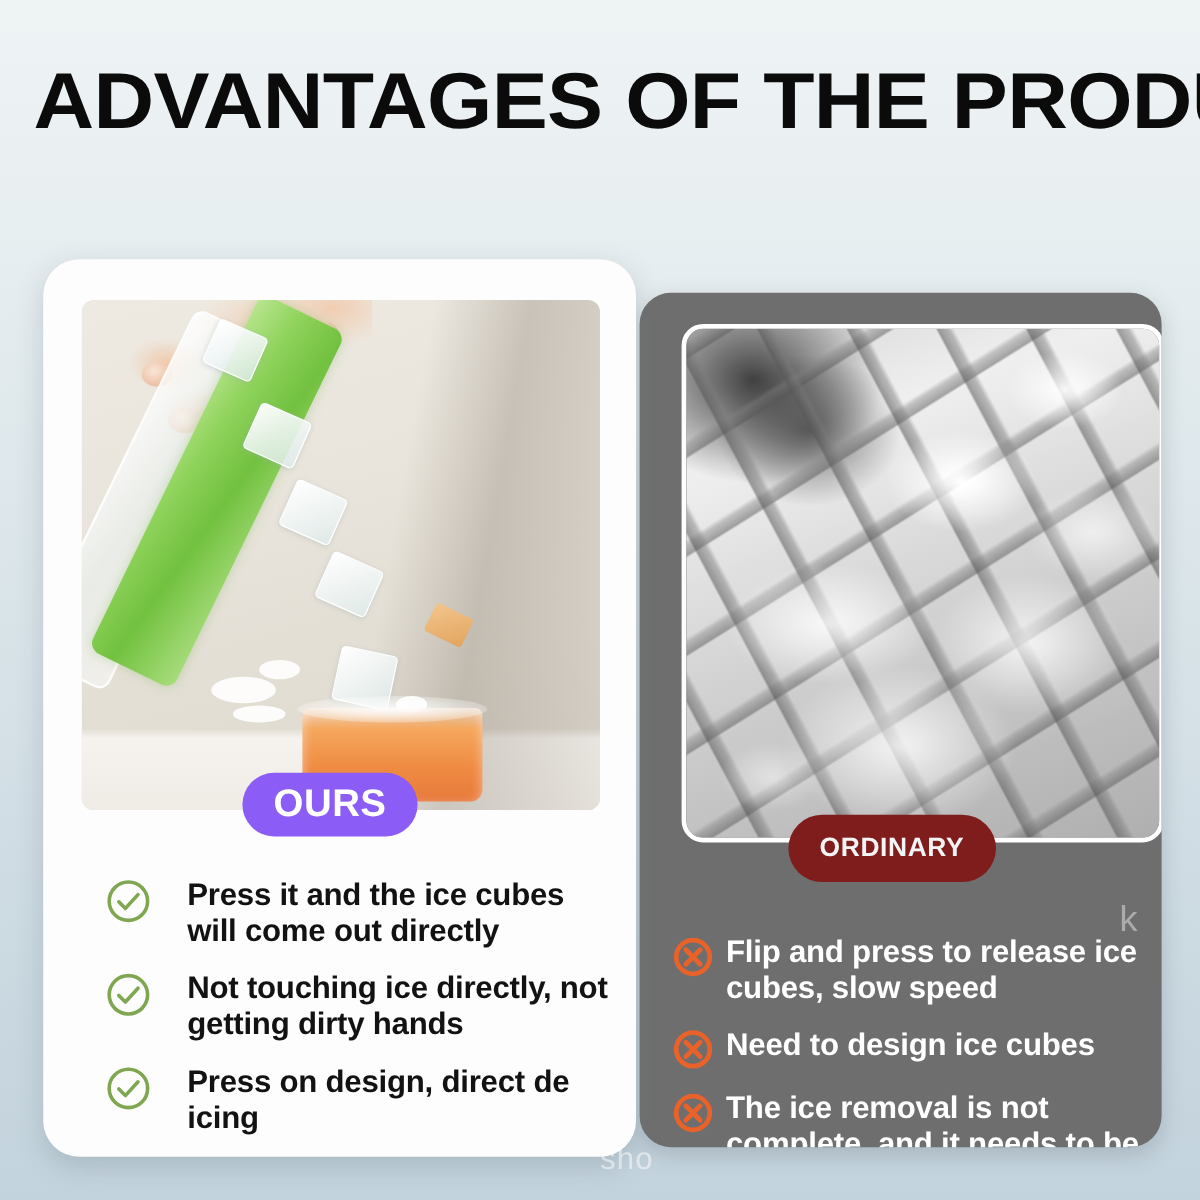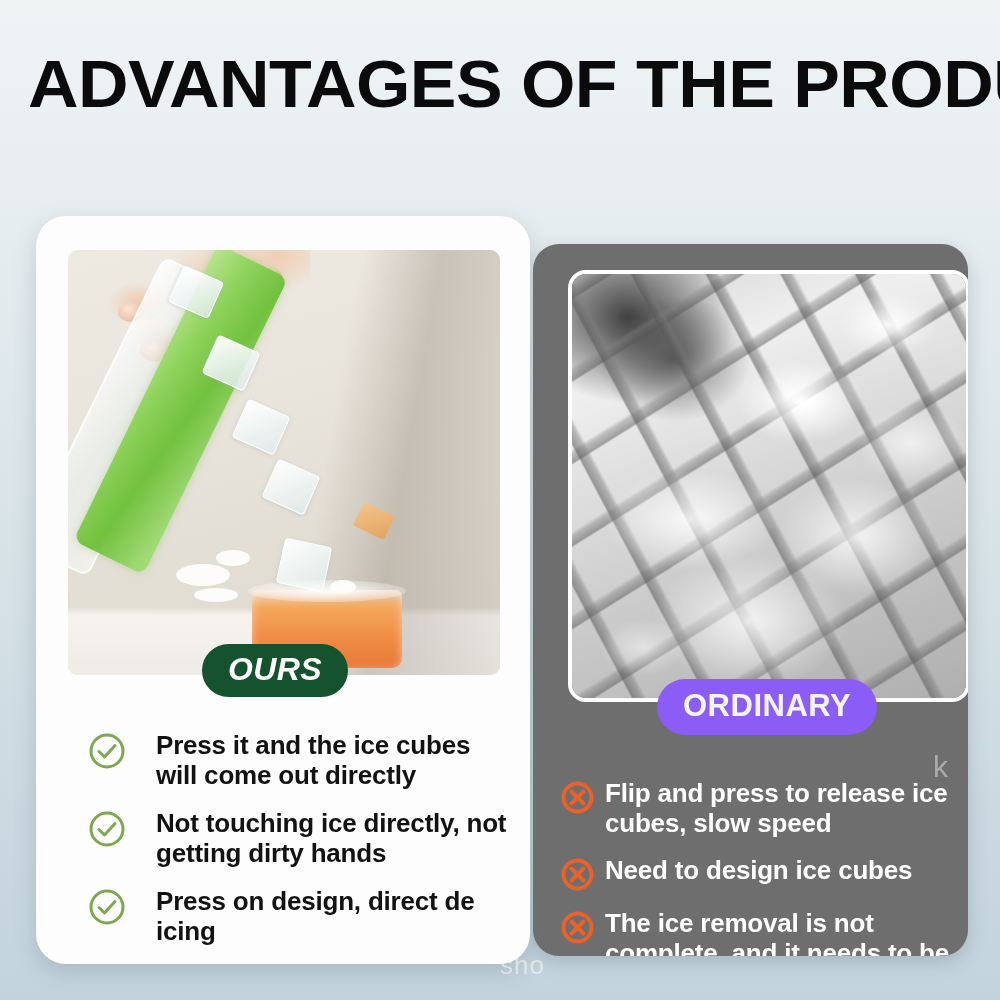--- a/index.html
+++ b/index.html
@@ -103,24 +103,24 @@
     inset: 0;
     background:
       radial-gradient(ellipse 70px 46px at 80% 12%, rgba(250,250,250,0.9), rgba(250,250,250,0) 70%),
       radial-gradient(ellipse 60px 40px at 18% 88%, rgba(240,240,240,0.6), rgba(240,240,240,0) 72%);
   }
   .badge-ordinary {
     position: absolute;
     left: 124px;
     top: 435px;
     padding: 9px 26px 11px;
-    background: #8b5cf6;
+    background: #7f1d1d;
     color: #f4f4f4;
     border-radius: 30px;
-    font-size: 31px;
+    font-size: 22px;
     line-height: 36px;
     font-weight: 700;
     letter-spacing: 0.5px;
     white-space: nowrap;
   }
   .watermark-k {
     position: absolute;
     left: 400px;
     top: 508px;
     font-size: 30px;
@@ -273,29 +273,28 @@
   .splash {
     position: absolute;
     background: rgba(255,255,255,0.9);
     border-radius: 50%;
   }
   .badge-ours {
     position: absolute;
     left: 166px;
     top: 428px;
     padding: 8px 26px 10px;
-    background: #14532d;
+    background: #8b5cf6;
     color: #ffffff;
     border-radius: 28px;
     font-size: 32px;
     line-height: 35px;
     font-weight: 700;
     letter-spacing: 0.4px;
     white-space: nowrap;
-    font-style: italic;
   }
 
   .list-ours {
     position: absolute;
     left: 52px;
     top: 514px;
     width: 420px;
   }
   .row-good {
     display: flex;

